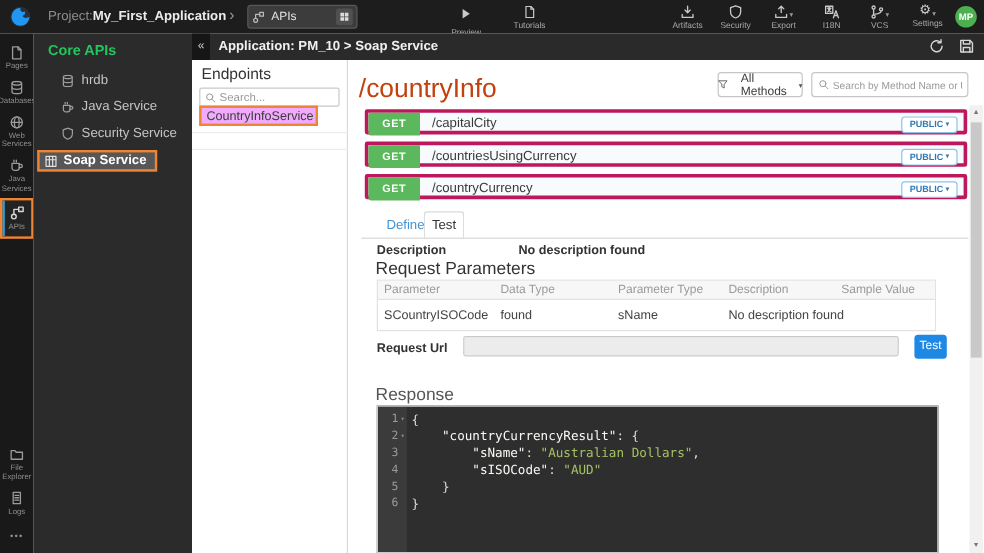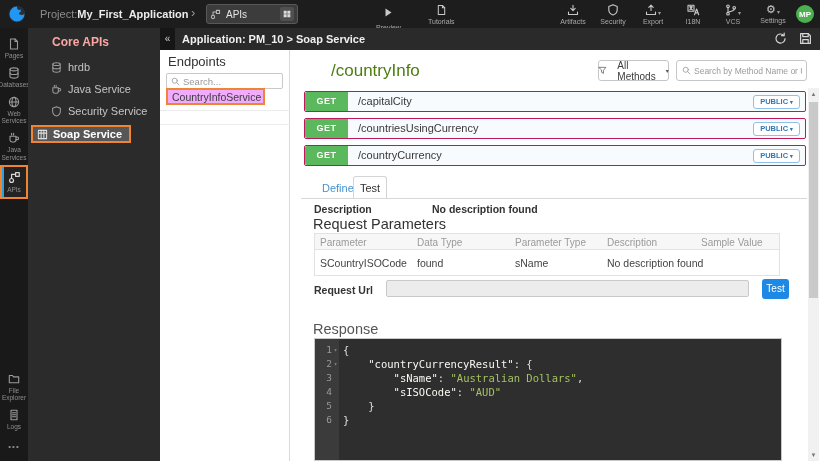--- a/index.html
+++ b/index.html
@@ -34,21 +34,21 @@
   #rail{position:absolute;left:0;top:28px;width:28px;height:433px;background:#191919;
     display:flex;flex-direction:column;align-items:stretch;padding-top:6px}
   .rail-item{display:flex;flex-direction:column;align-items:center;gap:2px;padding:4px 0 3px;color:#9b9b9b}
   .rail-item .rlbl{font-size:6.5px;line-height:1.2;text-align:center;color:#8f8f8f}
   .rail-sel{background:#232323;border:2px solid #ee8434;box-shadow:inset 2px 0 0 #2f9fd9;color:#d8d8d8}
   .rail-spacer{flex:1}
   .rail-more{color:#8f8f8f;font-size:8px;text-align:center;letter-spacing:1px;padding:8px 0 10px}
 
   
   #core{position:absolute;left:28px;top:28px;width:132px;height:433px;background:#2b2b2b}
-  .core-hd{height:28px;line-height:28px;padding-left:24px;color:#fca5a5;font-size:12px;font-weight:bold}
+  .core-hd{height:28px;line-height:28px;padding-left:12px;color:#22c55e;font-size:12px;font-weight:bold}
   .core-item{height:22px;display:flex;align-items:center;gap:6px;padding-left:23px;color:#c4c4c4;font-size:11px}
   .core-item .cic{color:#9d9d9d;display:flex}
   .core-sel-wrap{margin:3px 0 0 3px}
   .core-sel{display:inline-flex;align-items:center;gap:5px;background:#575757;border:2px solid #ee8434;
     padding:1px 7px 1px 4px;color:#fff;font-weight:bold;font-size:11px;height:18px}
 
   
   #apphd{position:absolute;left:160px;top:28px;width:660px;height:22px;background:#2a2a2a}
   #collapse-btn{position:absolute;left:0;top:0;width:15px;height:22px;background:#161616;color:#cfcfcf;
     font-size:10px;text-align:center;line-height:21px}
@@ -60,29 +60,29 @@
   #endpoints .ep-title{position:absolute;left:8px;top:4px;font-size:13px;color:#333}
   #ep-search{position:absolute;left:6px;top:23px;width:117px;height:16px;border:1px solid #c9c9c9;border-radius:2px;
     display:flex;align-items:center;padding:0 4px;gap:3px;color:#999}
   #ep-search input{border:none;outline:none;width:88px;font-size:9.5px;color:#555;font-family:"Liberation Sans",sans-serif}
   #ep-item{position:absolute;left:6px;top:38px;width:99px;height:17px;border:2px solid #ee8434;background:#f0abfc;
     display:flex;align-items:center;padding-left:4px;font-size:10.5px;color:#3c3c3c}
   .ep-sep{position:absolute;left:0;width:130px;height:1px;background:#ececec}
 
   
   #main{position:absolute;left:291px;top:50px;width:529px;height:411px;background:#fff}
-  #m-title{position:absolute;left:40px;top:11px;font-size:17px;color:#4d7c0f}
+  #m-title{position:absolute;left:8px;top:11px;font-size:22px;color:#c2410c}
   #m-filter{position:absolute;left:307px;top:10px;width:71px;height:21px;border:1px solid #c6c6c6;border-radius:3px;
     background:#fff;display:flex;align-items:center;justify-content:center;gap:10px;font-size:10px;color:#3c3c3c}
   #m-search{position:absolute;left:385px;top:10px;width:131px;height:21px;border:1px solid #c6c6c6;border-radius:3px;
     display:flex;align-items:center;padding:0 5px;gap:3px;color:#9a9a9a}
   #m-search input{border:none;outline:none;width:108px;font-size:8.5px;color:#555;font-family:"Liberation Sans",sans-serif}
   ::placeholder{color:#9a9a9a;opacity:1}
 
-  .api-row{position:absolute;left:13px;width:502px;height:21px;border:1px solid #be185d;background:#f7fbfe;border-radius:2px}
+  .api-row{position:absolute;left:13px;width:502px;height:21px;border:3px solid #be185d;background:#f7fbfe;border-radius:2px}
   .api-verb{position:absolute;left:0;top:0;width:43px;height:19px;background:#5cb85c;border-radius:2px 0 0 2px;
     color:#fff;font-size:9px;font-weight:bold;text-align:center;line-height:19px;letter-spacing:.5px}
   .api-path{position:absolute;left:53px;top:0;height:19px;line-height:19px;font-size:11px;color:#393939}
   .api-pub{position:absolute;right:5px;top:2.5px;width:47px;height:14px;border:1px solid #8fc1e8;border-radius:3px;
     background:#fff;color:#2f6fa8;color:#3077b4;font-size:7.5px;font-weight:bold;display:flex;align-items:center;justify-content:center;gap:2px}
 
   #tab-define{position:absolute;left:23px;top:128px;height:21px;line-height:21px;font-size:11px;color:#4693d2;padding:0 8px}
   #tab-test{position:absolute;left:62px;top:126px;width:34px;height:23px;background:#fff;border:1px solid #d5d5d5;border-bottom:none;
     border-radius:3px 3px 0 0;text-align:center;line-height:22px;font-size:11px;color:#333}
   #tab-rule{position:absolute;left:10px;top:148px;width:506px;height:1px;background:#d8d8d8}

